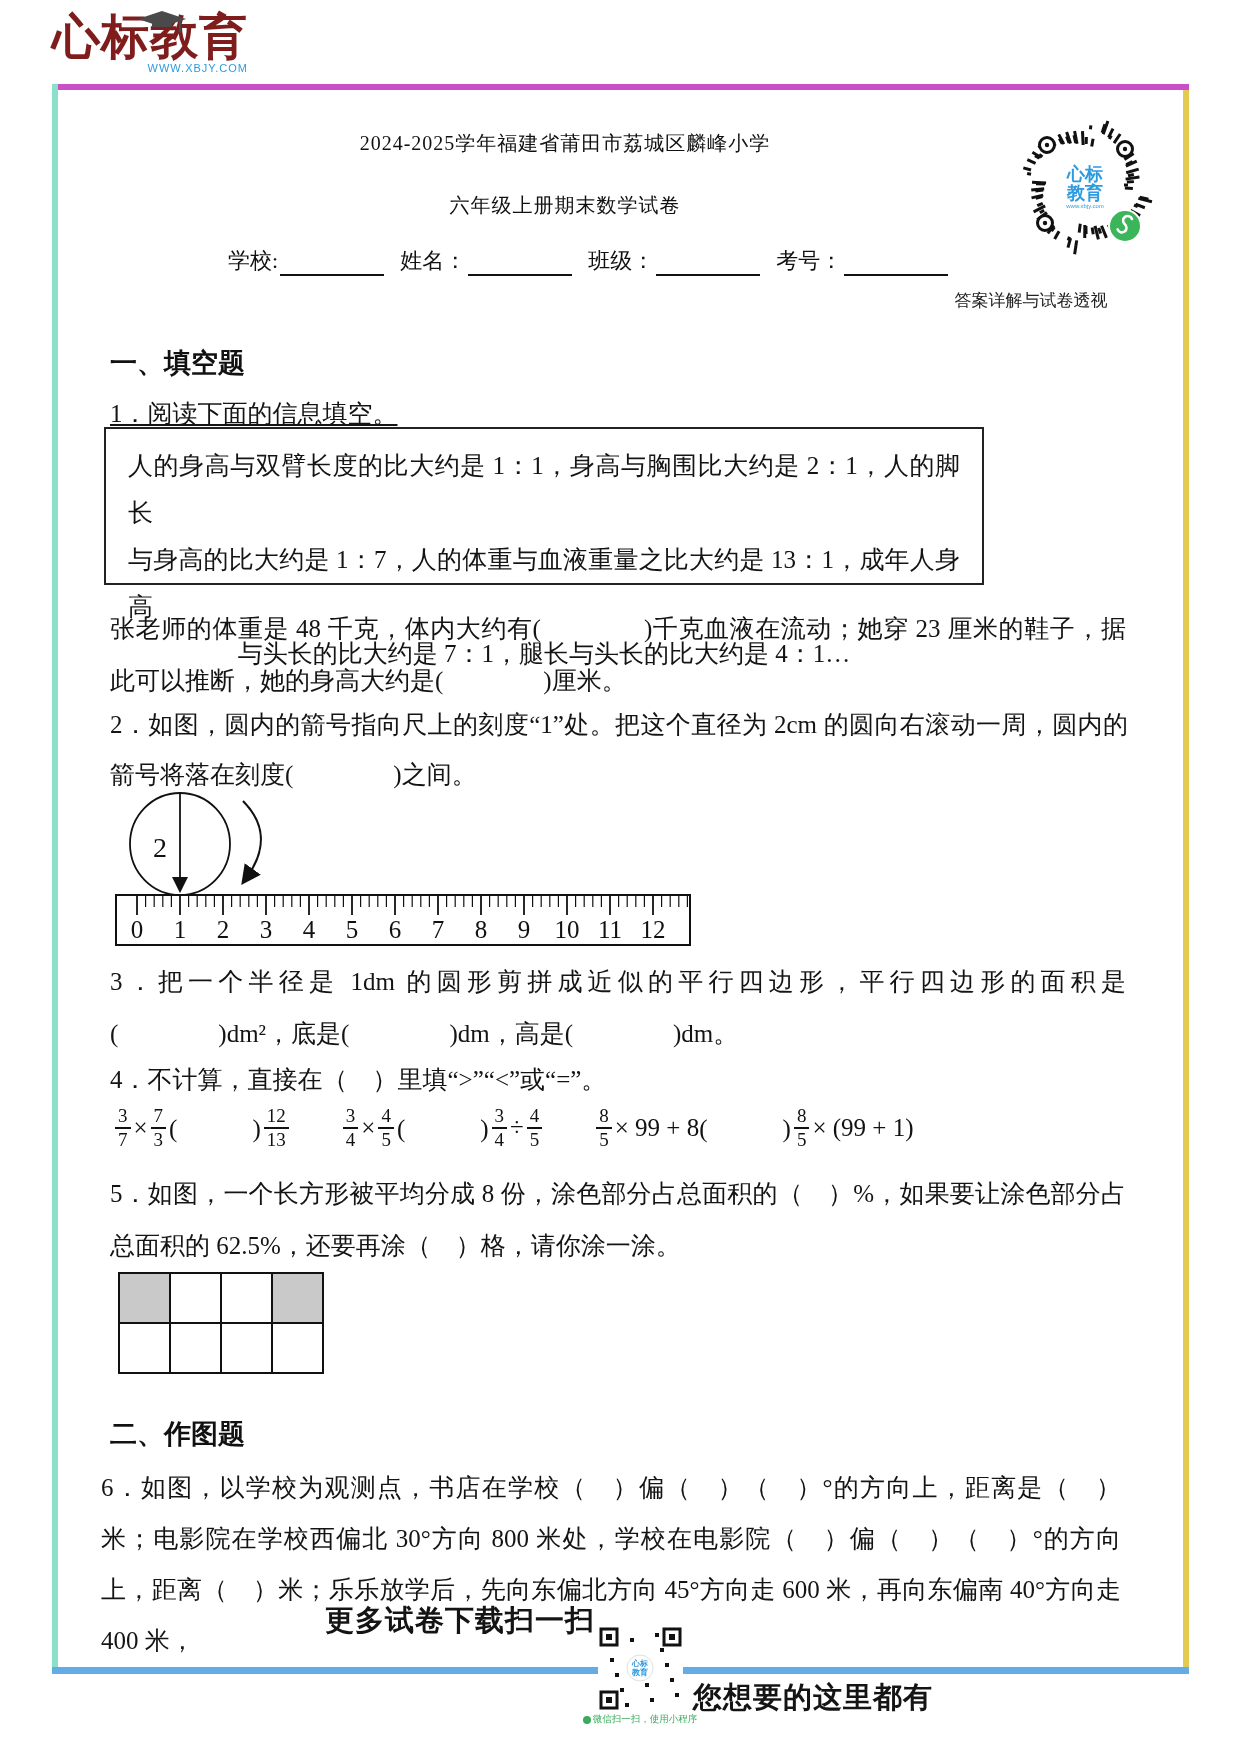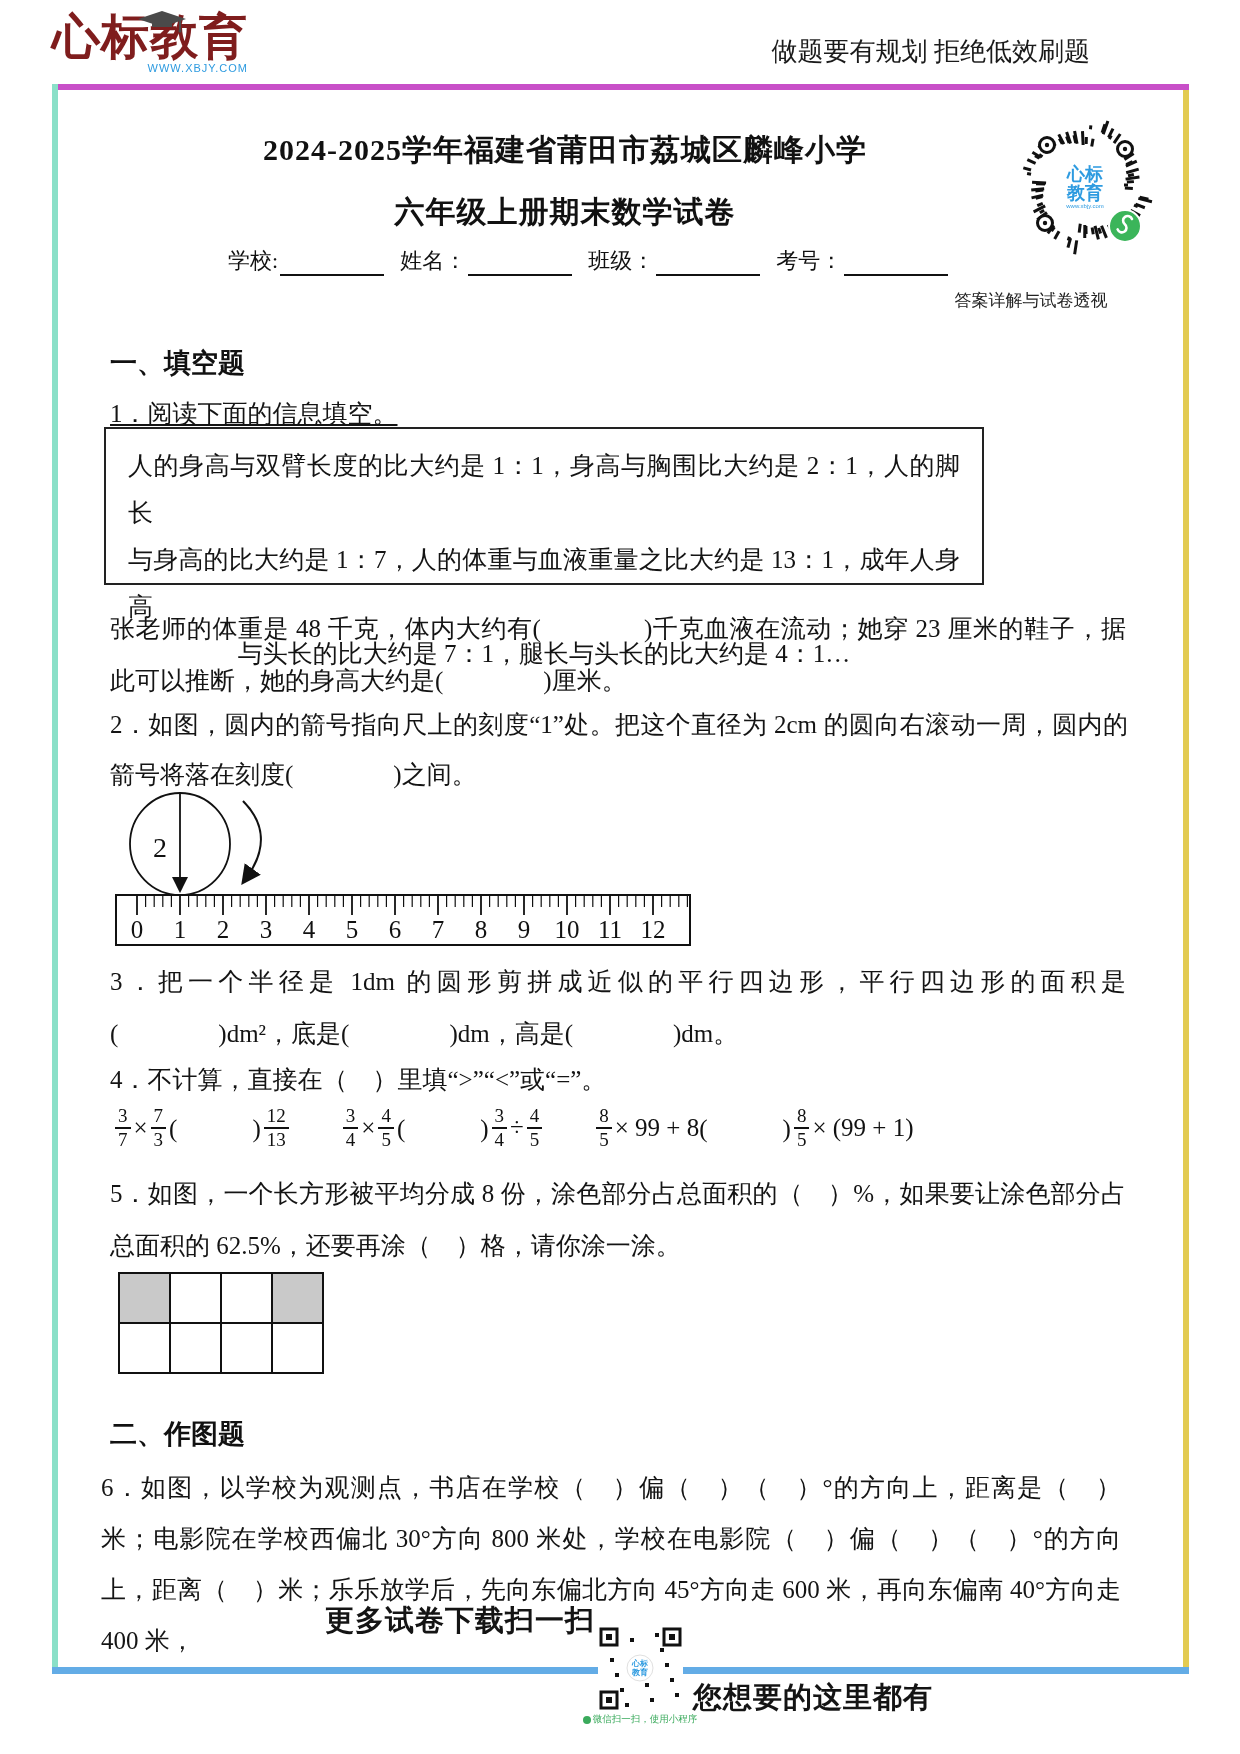--- a/index.html
+++ b/index.html
@@ -8,21 +8,21 @@
   .abs{position:absolute;}
   
   .logo-text{font-family:Liberation Mono, monospace;font-weight:bold;
              font-size:48px;color:#7f1d1d;letter-spacing:1px;line-height:1;}
   .logo-url{font-family:"Liberation Sans",sans-serif;font-size:11px;color:#2e9be0;
             letter-spacing:1px;margin-top:-2px;text-align:right;}
   .slogan{font-size:26px;color:#1a1a1a;}
   
   .frame{position:absolute;}
   
-  .title{font-size:30px;font-weight:bold;text-align:center;letter-spacing:1px;}
+  .title{font-size:20px;font-weight:normal;text-align:center;letter-spacing:1px;}
   .info-line{font-size:22px;display:flex;gap:16px;align-items:flex-end;}
   .info-field{display:flex;align-items:flex-end;}
   .blank-line{display:inline-block;width:104px;height:26px;border-bottom:2px solid #111;margin-left:2px;}
   .qr-caption{font-size:17px;text-align:center;color:#222;}
   
   .hsec{font-family:"Liberation Sans","DejaVu Sans",sans-serif;font-weight:bold;font-size:27px;color:#111;}
   .para{font-size:25px;line-height:52px;text-align:justify;color:#141414;}
   .box{border:2px solid #222;font-size:25px;line-height:47px;padding:13px 22px 0 22px;color:#141414;}
   .box .bl{text-align:justify;}
   .box .bl.center{text-align:center;}
@@ -53,21 +53,20 @@
     <svg class="abs" style="left:84px;top:-7px;" width="52" height="24" viewBox="0 0 52 24">
       <polygon points="26,2 50,10 26,18 2,10" fill="#4a4a4a"></polygon>
       <rect x="16" y="12" width="20" height="6" fill="#4a4a4a"></rect>
       <line x1="44" y1="11" x2="44" y2="21" stroke="#4a4a4a" stroke-width="2"></line>
       <circle cx="44" cy="22" r="1.6" fill="#4a4a4a"></circle>
     </svg>
     <div class="logo-text">心标教育</div>
     <div class="logo-url">WWW.XBJY.COM</div>
   </div>
 
-  <div class="abs slogan" style="right:150px;top:34px;">做题要有规划 拒绝低效刷题</div>
 
   <div class="frame" style="left:52px;top:84px;width:1137px;height:6px;background:#c84fc8;"></div>
   <div class="frame" style="left:52px;top:84px;width:6px;height:1590px;background:#8ae0c8;"></div>
   <div class="frame" style="left:1183px;top:90px;width:6px;height:1584px;background:#e3cb52;"></div>
   <div class="frame" style="left:52px;top:1667px;width:1137px;height:7px;background:#63ace6;"></div>
 
   <div class="abs title" style="left:160px;top:130px;width:810px;">2024-2025学年福建省莆田市荔城区麟峰小学</div>
   <div class="abs title" style="left:160px;top:192px;width:810px;">六年级上册期末数学试卷</div>
 
   <div class="abs info-line" style="left:228px;top:246px;">

